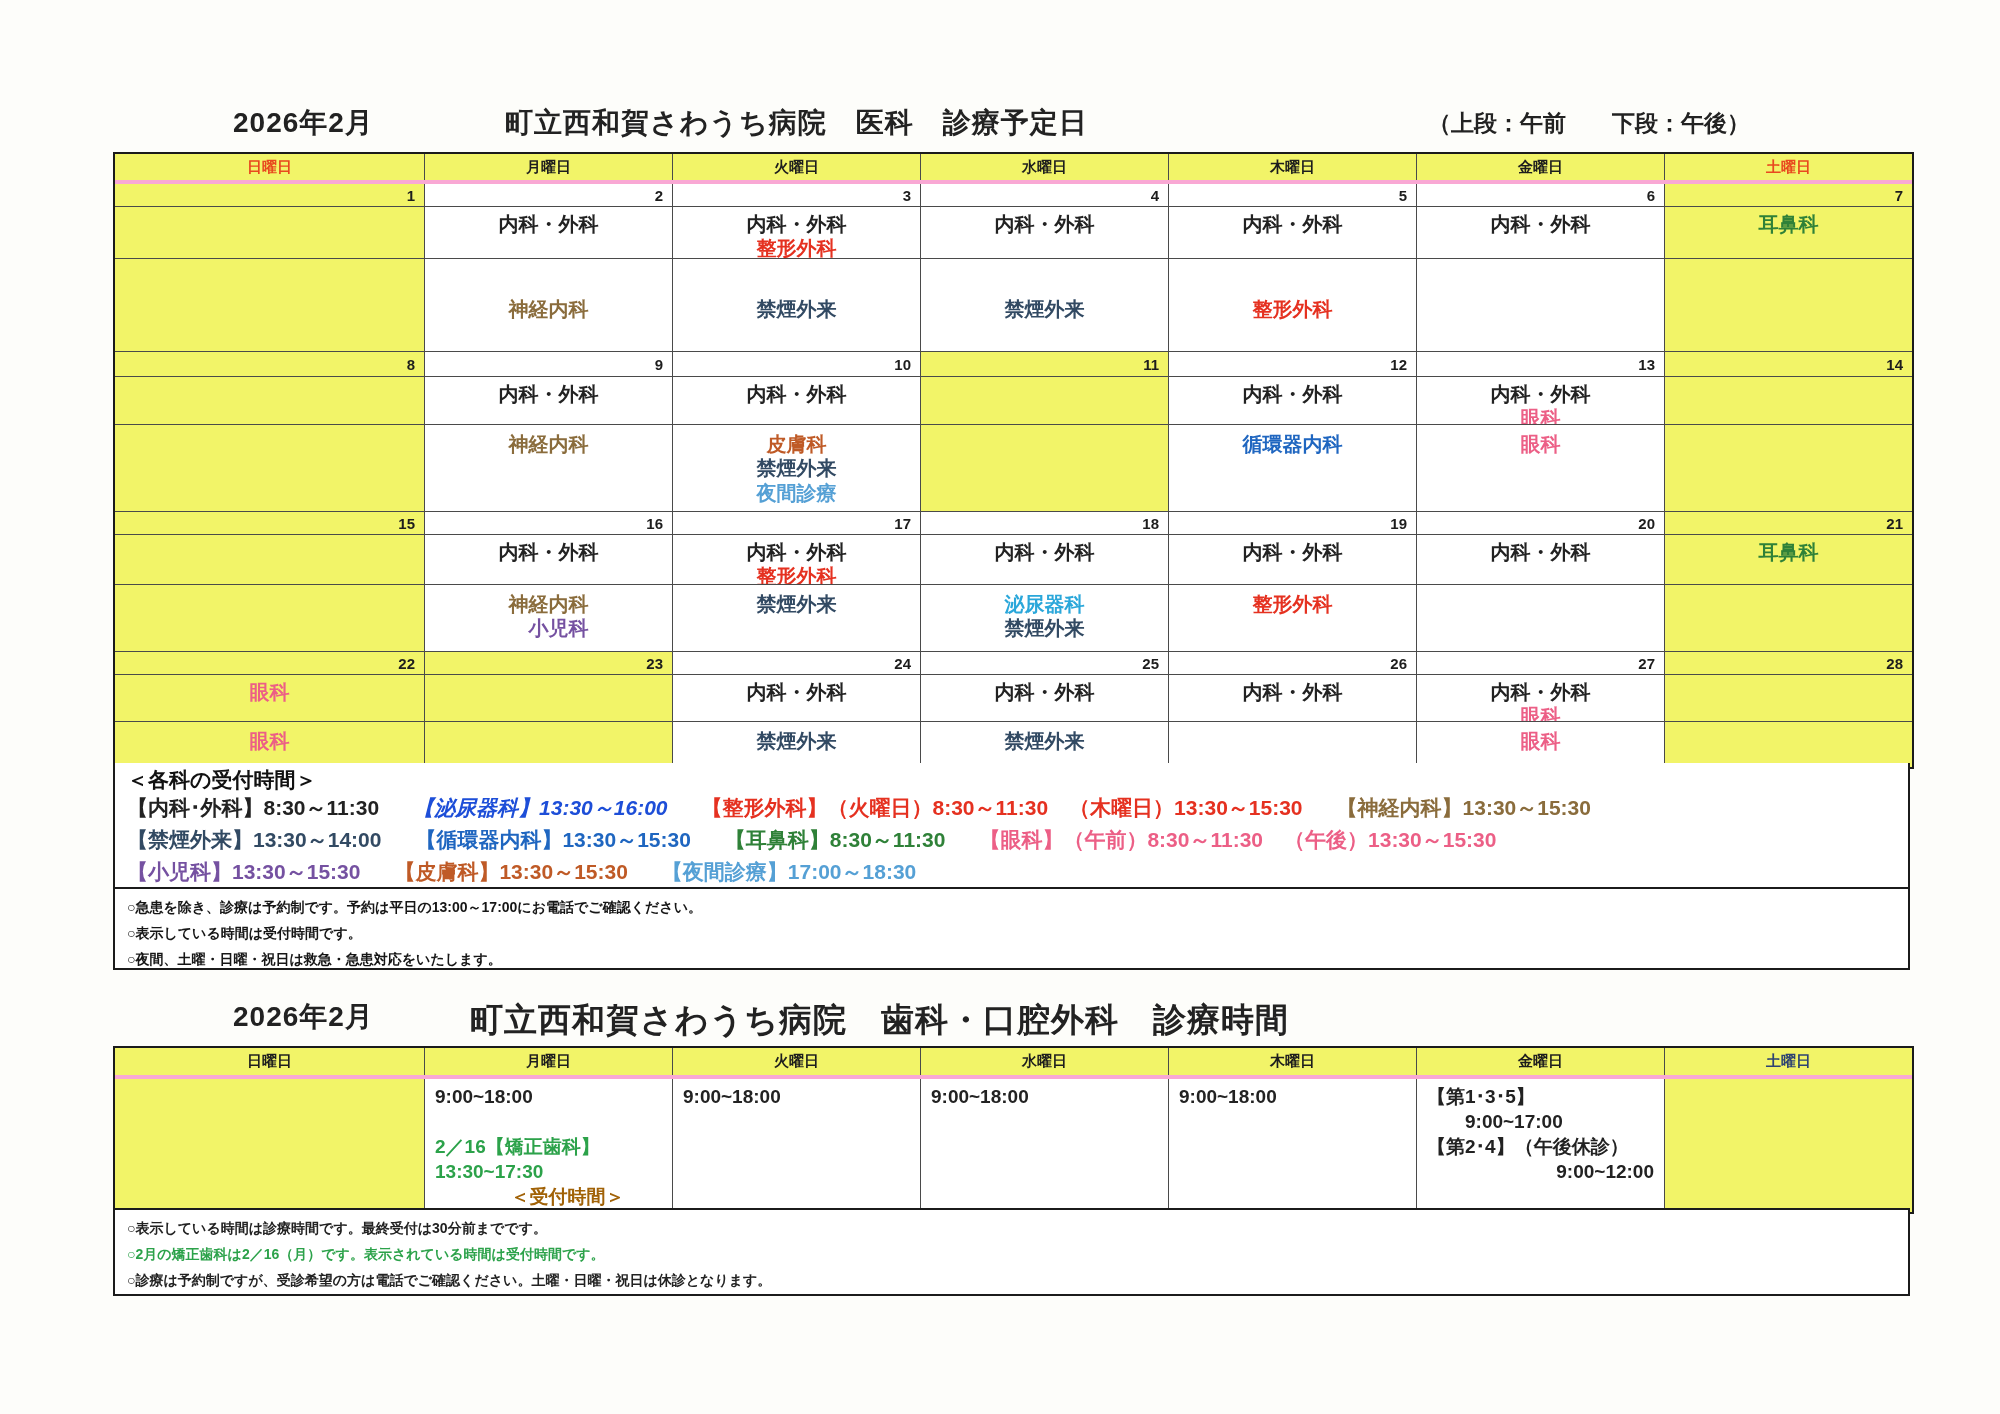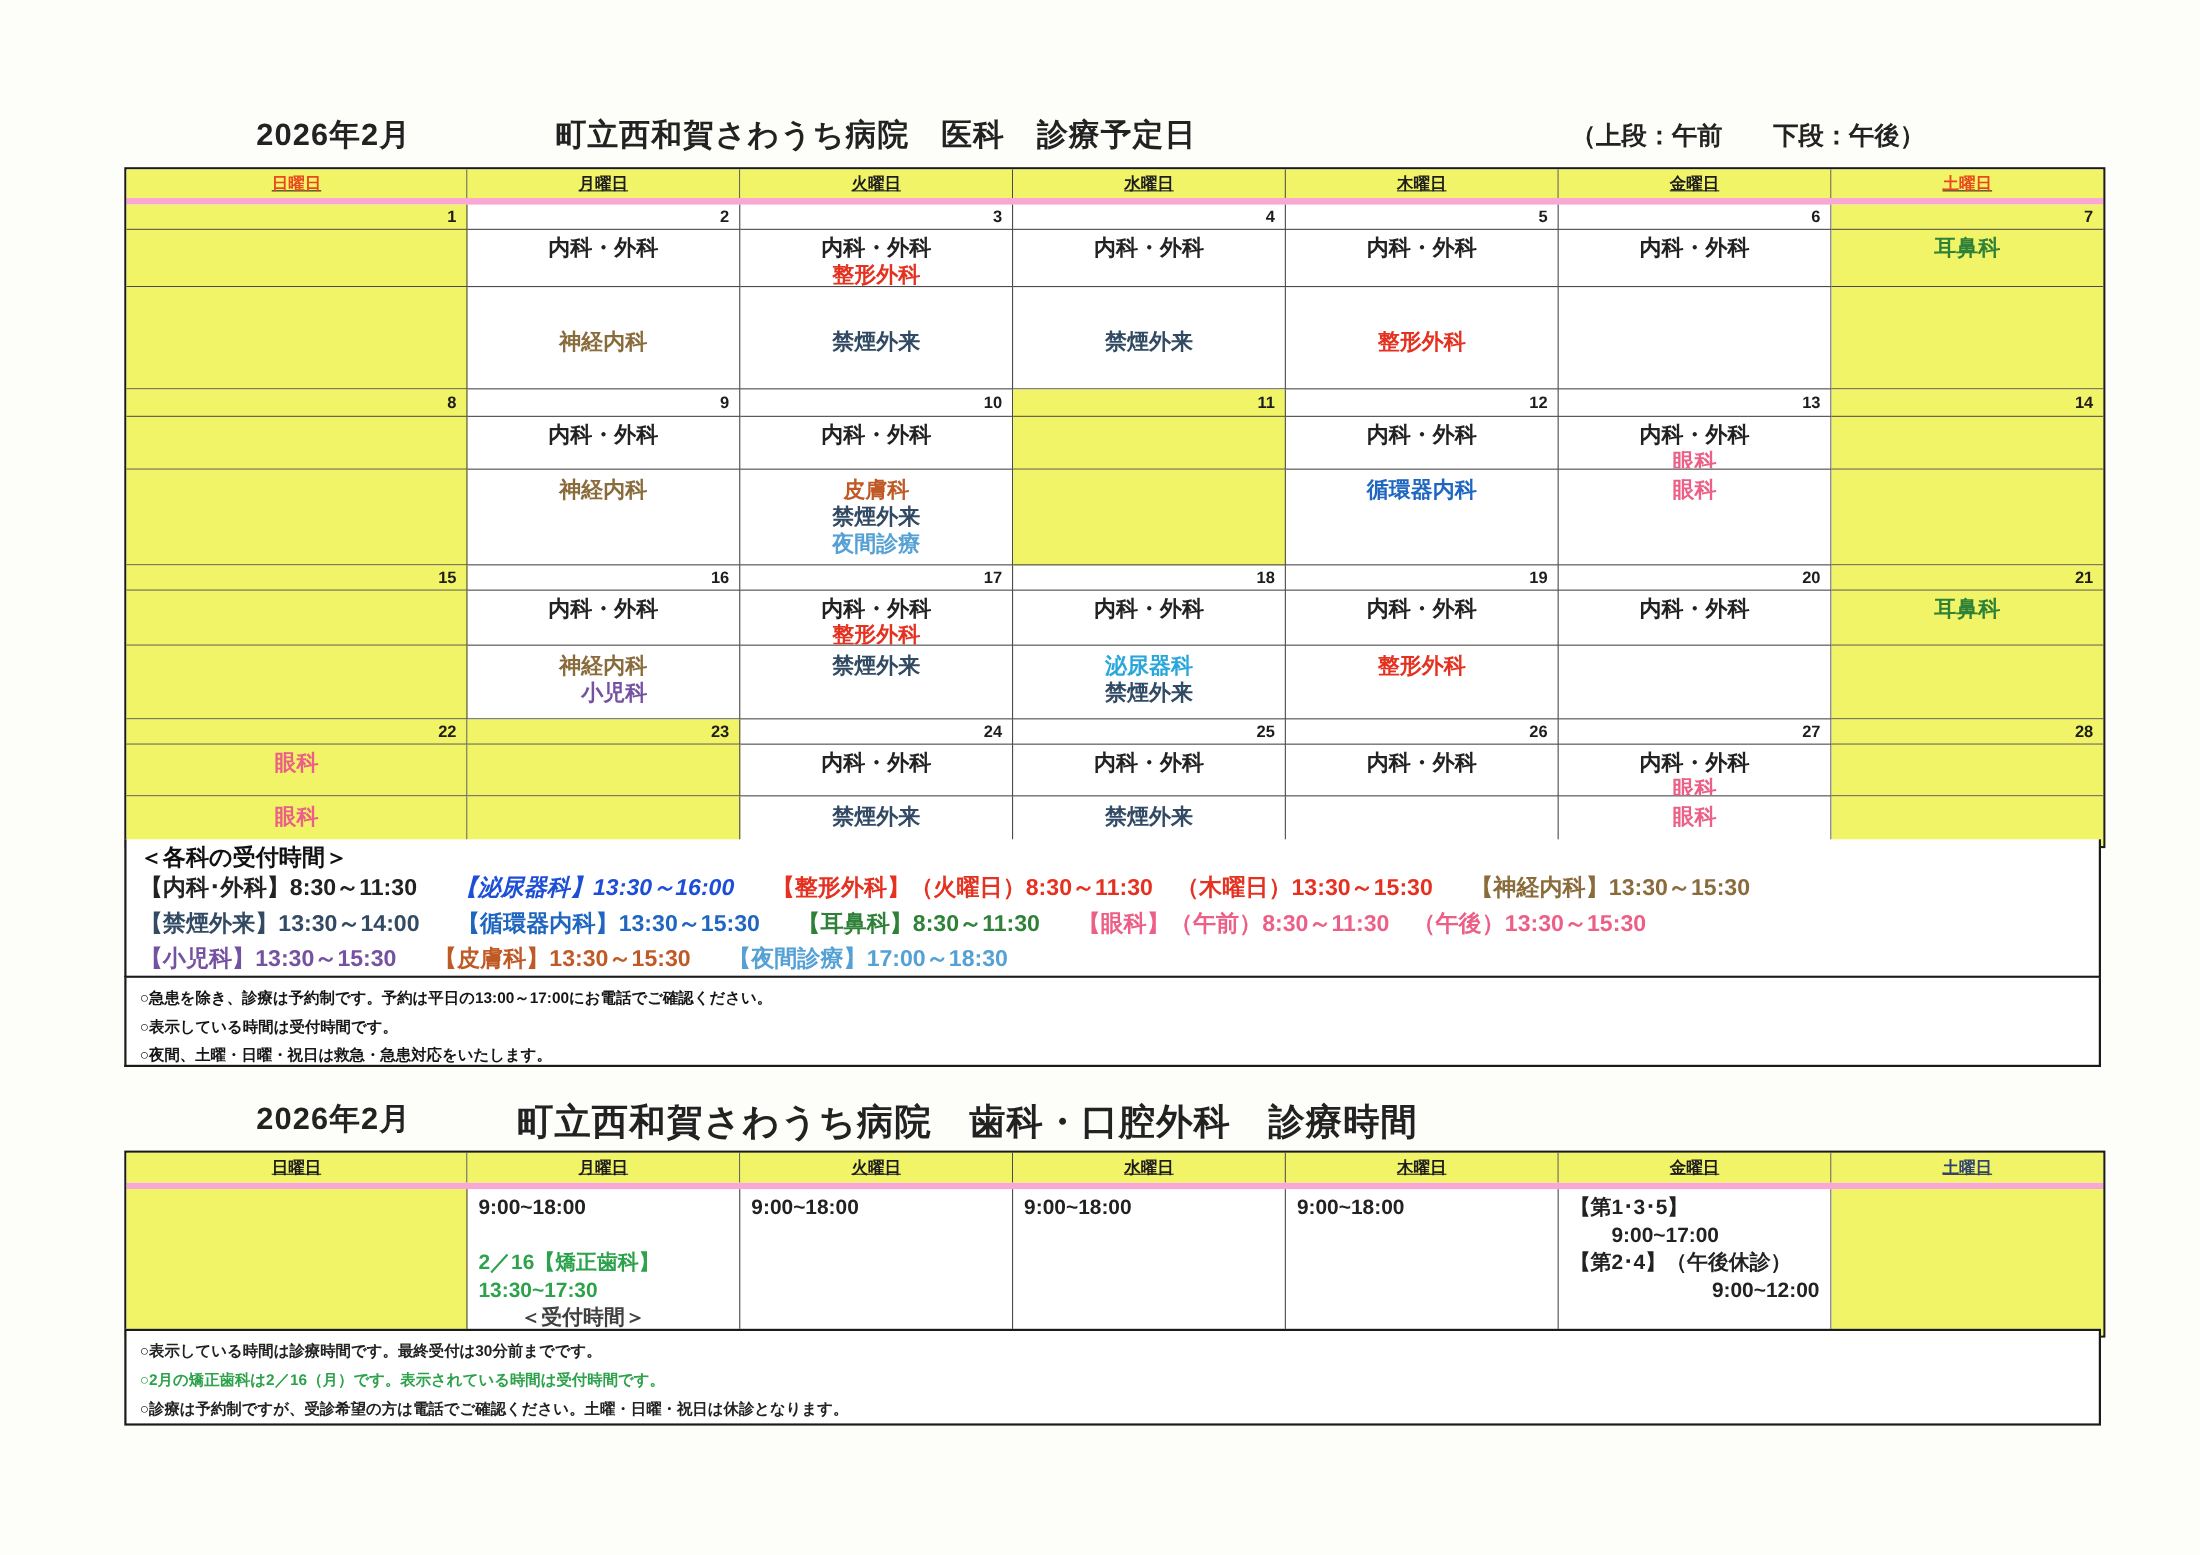--- a/index.html
+++ b/index.html
@@ -16,21 +16,21 @@
   
   .mtitle,.dtitle{position:absolute;left:0;width:100%;height:40px;}
   .mtitle{top:104px;} .dtitle{top:998px;}
   .t-month{position:absolute;left:233px;top:0;font-size:28px;font-weight:600;letter-spacing:1px;}
   .t-main{position:absolute;left:505px;top:0;font-size:28px;font-weight:600;letter-spacing:1px;}
   .t-main2{position:absolute;left:470px;top:0;font-size:33px;font-weight:600;letter-spacing:1px;}
   .t-note{position:absolute;left:1428px;top:4px;font-size:23px;font-weight:600;}
   
   .cal{position:absolute;left:113px;width:1797px;border:2px solid #1b1b1b;background:#fff;box-sizing:content-box;}
   .medcal{top:152px;}
-  .hrow{display:grid;grid-template-columns:var(--cols);height:26px;border-bottom:6px solid #f9a8d4;text-decoration:underline;}
+  .hrow{display:grid;grid-template-columns:var(--cols);height:26px;border-bottom:4px solid #f9a8d4;}
   .hcell{background:var(--yellow);border-right:1px solid #4a4a4a;display:flex;align-items:center;justify-content:center;
          font-size:15px;font-weight:700;color:#1d1d1d;}
   .hrow .hcell:last-child{border-right:none;}
   .c-red{color:#e8491f;}
   .c-navy{color:#2e4372;}
   .week{display:grid;grid-template-columns:var(--cols);}
   .dc{border-right:1px solid #4a4a4a;border-bottom:1px solid #4a4a4a;
       text-align:right;padding-right:9px;font-size:15px;font-weight:600;color:#1d1d1d;box-sizing:border-box;
       display:flex;align-items:center;justify-content:flex-end;}
   .cc{border-right:1px solid #4a4a4a;border-bottom:1px solid #4a4a4a;
@@ -288,21 +288,21 @@
       <div class="hcell">金曜日</div>
       <div class="hcell c-navy">土曜日</div>
     </div>
     <div class="dbody">
       <div class="dcell y"></div>
       <div class="dcell">
           <div style="color: rgb(34, 34, 34);">9:00~18:00</div>
           <div style="color: rgb(34, 34, 34);">&nbsp;</div>
           <div style="color: rgb(44, 162, 74);">2／16【矯正歯科】</div>
           <div style="color: rgb(44, 162, 74);">13:30~17:30</div>
-          <div style="color: #404040;">　　＜受付時間＞</div>
+          <div style="color: #a16207; text-align: center;">　　＜受付時間＞</div>
         </div>
       <div class="dcell">
           <div style="color: rgb(34, 34, 34);">9:00~18:00</div>
         </div>
       <div class="dcell">
           <div style="color: rgb(34, 34, 34);">9:00~18:00</div>
         </div>
       <div class="dcell">
           <div style="color: rgb(34, 34, 34);">9:00~18:00</div>
         </div>

